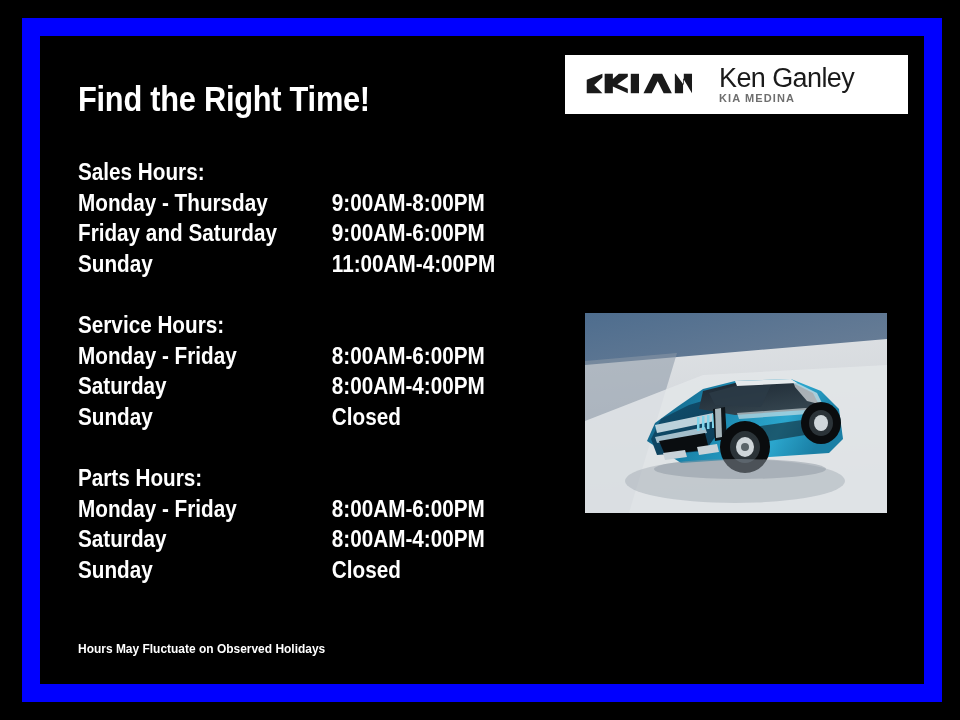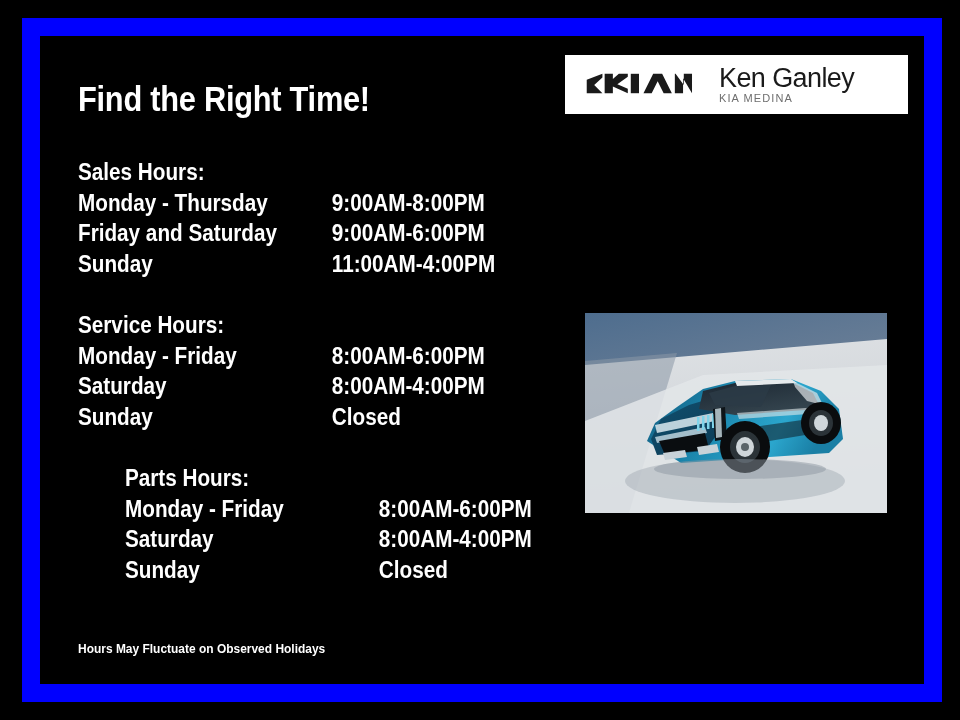--- a/index.html
+++ b/index.html
@@ -59,21 +59,21 @@
   .hours-block {
     position: absolute;
     left: 78px;
     top: 157px;
     width: 470px;
     text-decoration: underline;
   }
   .section {
     margin-bottom: 31px;
   }
-  .section:last-child { margin-bottom: 0; margin-left: 47px; }
+  .section:last-child { margin-bottom: 0; }
 
   .sec-head,
   .row {
     color: #ffffff;
     font-size: 23px;
     font-weight: bold;
     line-height: 30.5px;
     height: 30.5px;
     white-space: nowrap;
     font-family: "Liberation Sans Narrow", "Liberation Sans", sans-serif;
@@ -136,21 +136,21 @@
     font-weight: 400;
     white-space: nowrap;
     letter-spacing: -0.6px;
     font-family: "Liberation Sans", sans-serif;
   }
   .dealer-sub {
     color: #6e6e6e;
     font-size: 11px;
     line-height: 13px;
     letter-spacing: 1.1px;
-    font-weight: 400;
+    font-weight: 700;
     white-space: nowrap;
     font-family: "Liberation Sans", sans-serif;
   }
 
   
   .vehicle-photo {
     position: absolute;
     left: 585px;
     top: 313px;
     width: 302px;

